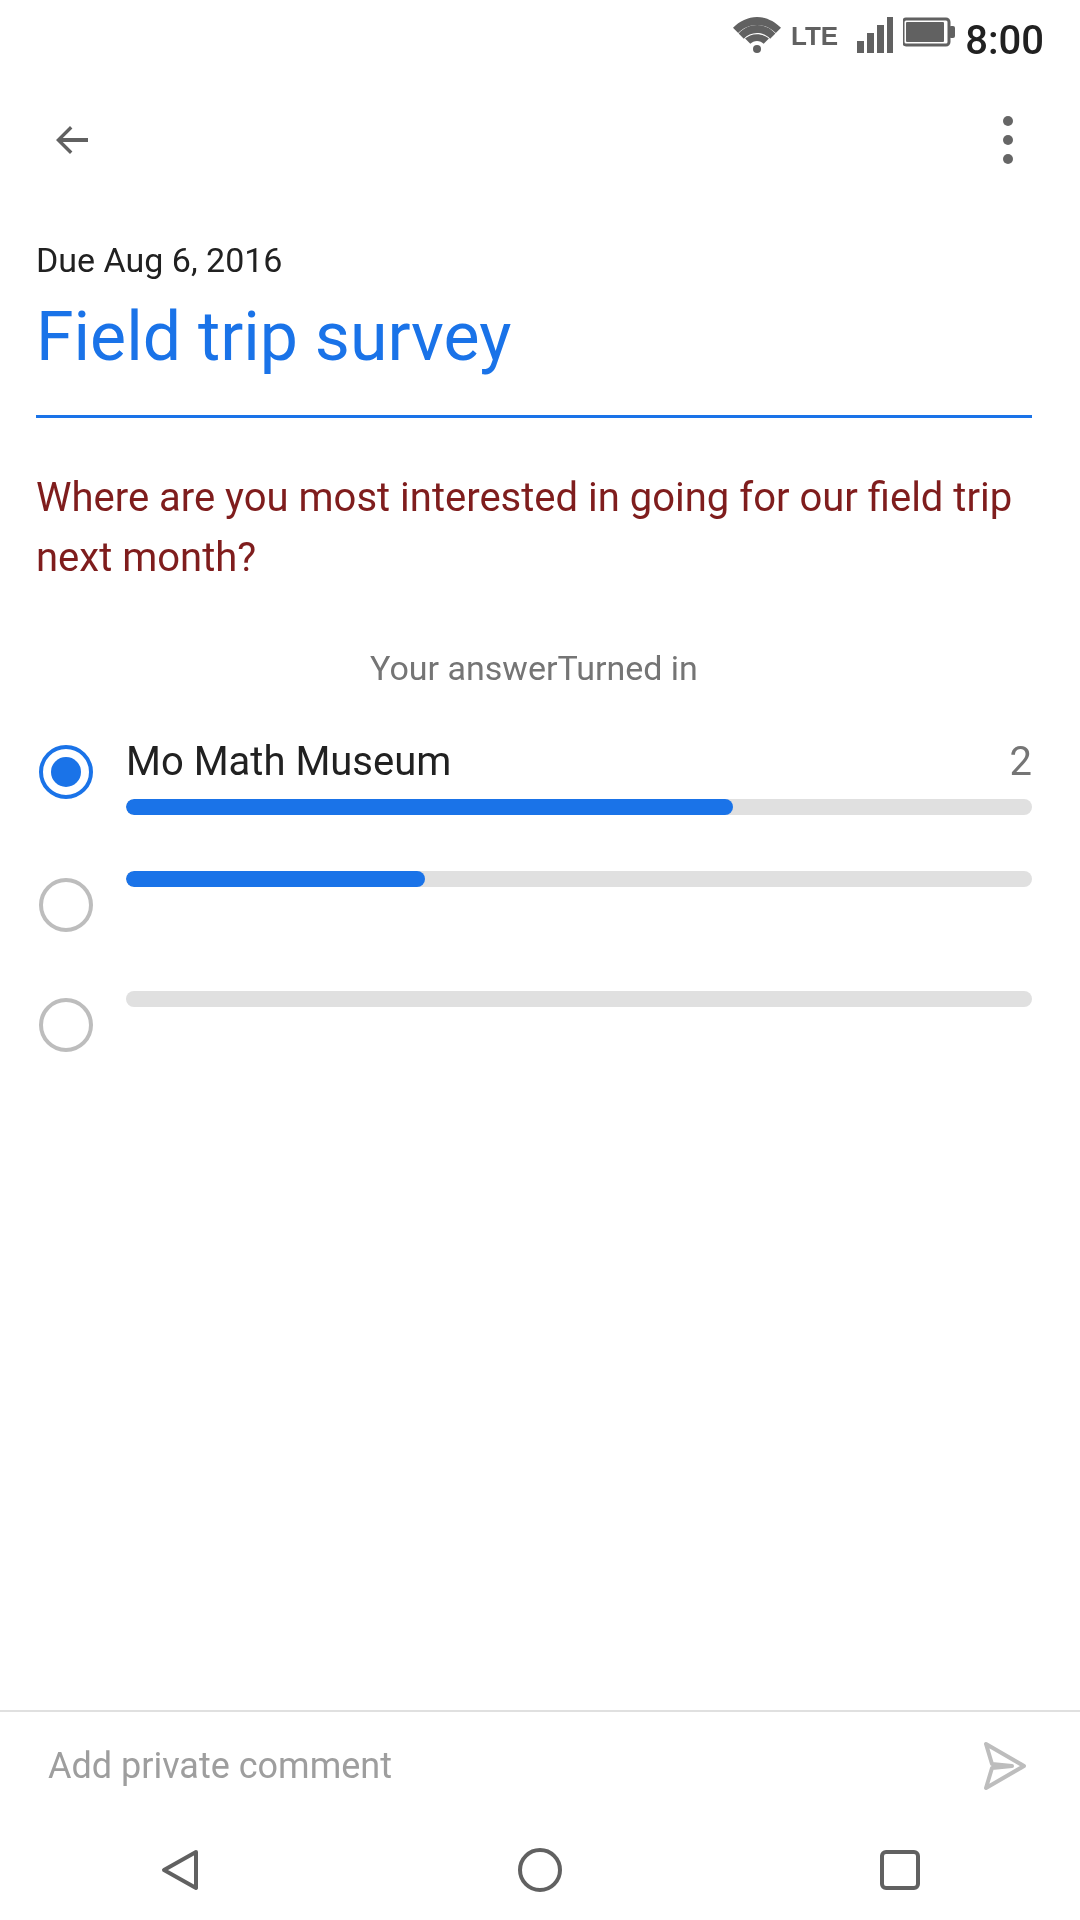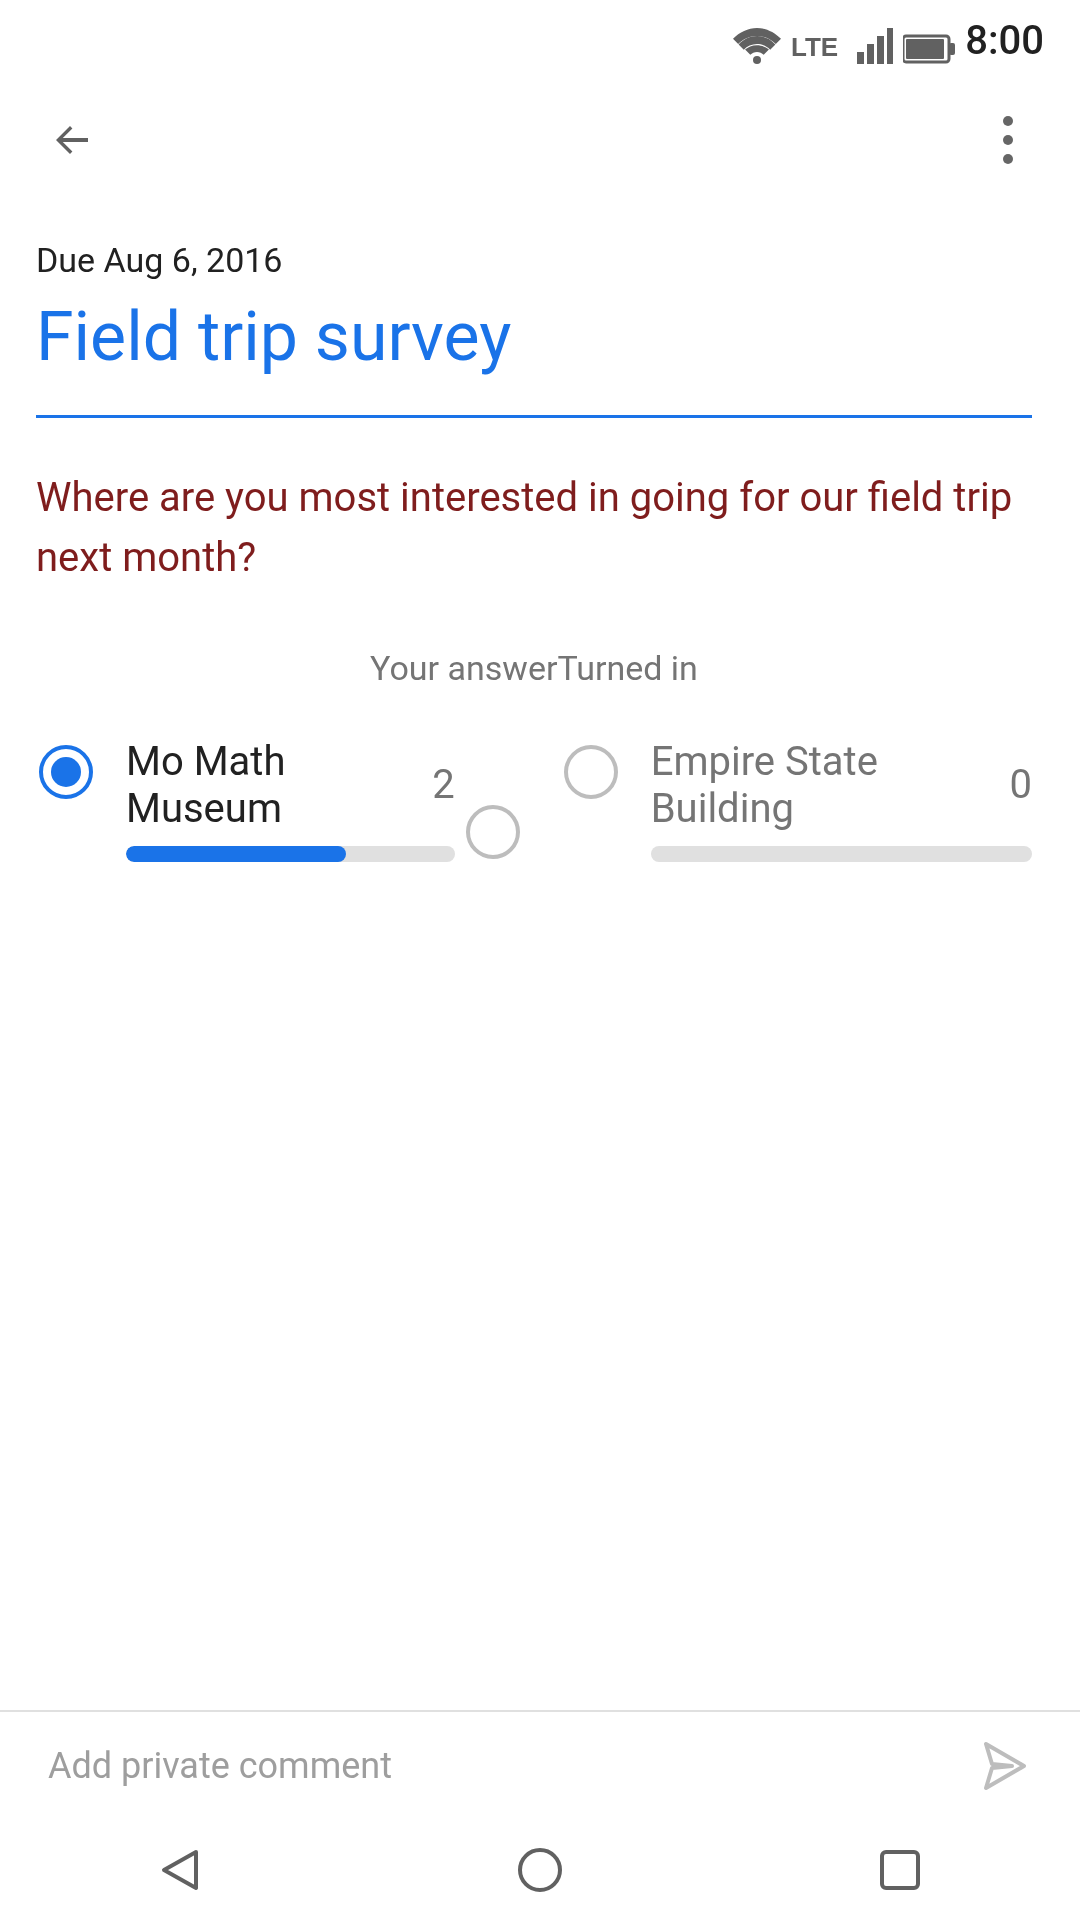--- a/index.html
+++ b/index.html
@@ -26,21 +26,21 @@
       background: #ffffff;
       display: flex;
       align-items: center;
       justify-content: flex-end;
       padding: 0 36px;
       gap: 20px;
     }
 
     .status-icons {
       display: flex;
-      align-items: flex-end;
+      align-items: flex-start;
       gap: 10px;
     }
 
     .status-time {
       font-size: 40px;
       font-weight: 500;
       color: #212121;
     }
 
     
@@ -147,22 +147,22 @@
     }
 
     .turned-in-label {
       font-size: 34px;
       color: #757575;
     }
 
     
     .options-list {
       display: flex;
-      gap: 8px;
-      align-items: flex-end;
+      flex-direction: column;
+      gap: 16px;
     }
 
     .option-item {
       display: flex;
       align-items: flex-start;
       gap: 30px;
       margin-bottom: 40px;
     }
 
     .radio-wrapper {
@@ -381,24 +381,20 @@
           <div class="progress-fill" style="width: 33%;"></div>
         </div>
       </div>
     </div>
 
     <div class="option-item">
       <div class="radio-wrapper">
         <div class="radio-empty"></div>
       </div>
       <div class="option-content">
-        <div class="option-label-row">
-          <span class="option-label unselected">Empire State Building</span>
-          <span class="option-count">0</span>
-        </div>
         <div class="progress-track">
           <div class="progress-fill" style="width: 0%;"></div>
         </div>
       </div>
     </div>
 
   </div>
 </div>
 
 <div class="bottom-bar">

